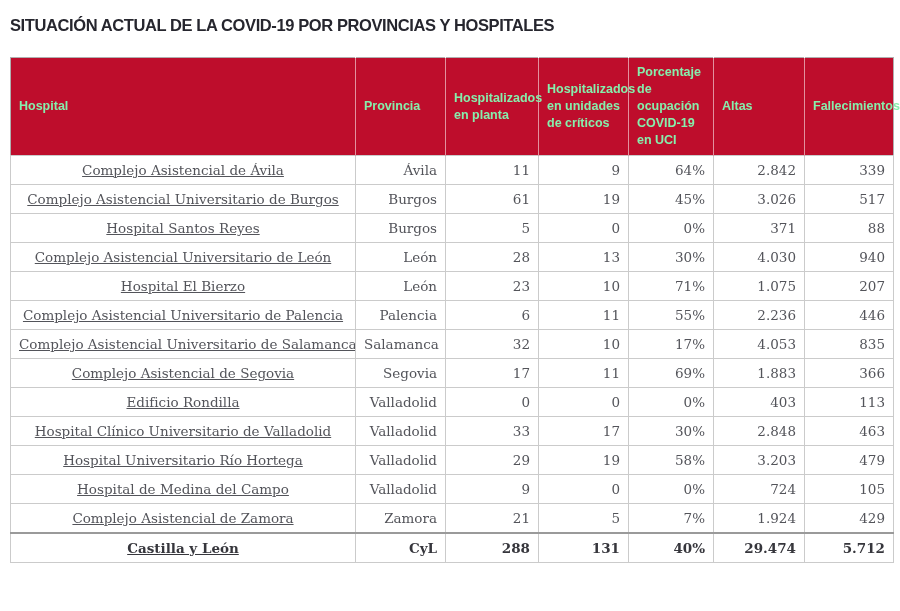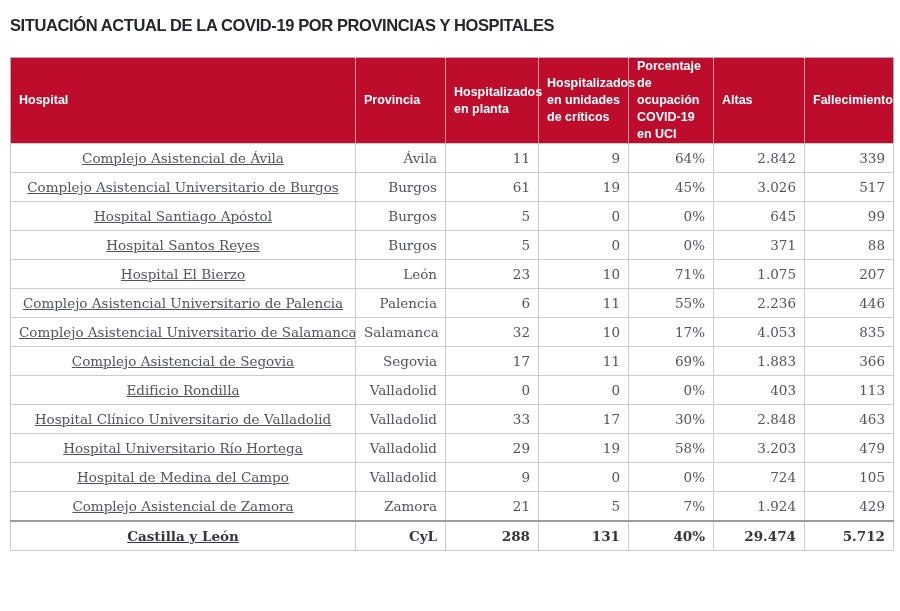--- a/index.html
+++ b/index.html
@@ -32,28 +32,28 @@
     position: absolute;
     left: 10px;
     top: 57px;
     width: 883px;
     border-collapse: collapse;
     table-layout: fixed;
     border: 1px solid #b0b0b0;
   }
   table.covid-table thead th {
     background: #be0d2c;
-    color: #ffffff;
+    color: #86efac;
     font-family: "Liberation Sans", sans-serif;
     font-weight: bold;
     font-size: 12.5px;
     line-height: 17px;
     text-align: left;
     vertical-align: middle;
-    padding: 0 8px;
+    padding: 6px 8px;
     height: 72px;
     box-sizing: border-box;
     border-left: 1px solid rgba(255,255,255,0.55);
   }
   table.covid-table thead th:first-child {
     border-left: none;
   }
   table.covid-table td {
     font-family: "DejaVu Serif", "Liberation Serif", serif;
     font-size: 13.5px;
@@ -114,36 +114,36 @@
         <tr>
           <td class="c-name">Complejo Asistencial Universitario de Burgos</td>
           <td class="c-num">Burgos</td>
           <td class="c-num">61</td>
           <td class="c-num">19</td>
           <td class="c-num">45%</td>
           <td class="c-num">3.026</td>
           <td class="c-num">517</td>
         </tr>
         <tr>
-          <td class="c-name">Hospital Santiago Apóstol</td>
-          <td class="c-num">Burgos</td>
-          <td class="c-num">5</td>
-          <td class="c-num">0</td>
-          <td class="c-num">0%</td>
-          <td class="c-num">645</td>
-          <td class="c-num">99</td>
-        </tr>
-        <tr>
           <td class="c-name">Hospital Santos Reyes</td>
           <td class="c-num">Burgos</td>
           <td class="c-num">5</td>
           <td class="c-num">0</td>
           <td class="c-num">0%</td>
           <td class="c-num">371</td>
           <td class="c-num">88</td>
+        </tr>
+        <tr>
+          <td class="c-name">Complejo Asistencial Universitario de León</td>
+          <td class="c-num">León</td>
+          <td class="c-num">28</td>
+          <td class="c-num">13</td>
+          <td class="c-num">30%</td>
+          <td class="c-num">4.030</td>
+          <td class="c-num">940</td>
         </tr>
         <tr>
           <td class="c-name">Hospital El Bierzo</td>
           <td class="c-num">León</td>
           <td class="c-num">23</td>
           <td class="c-num">10</td>
           <td class="c-num">71%</td>
           <td class="c-num">1.075</td>
           <td class="c-num">207</td>
         </tr>

